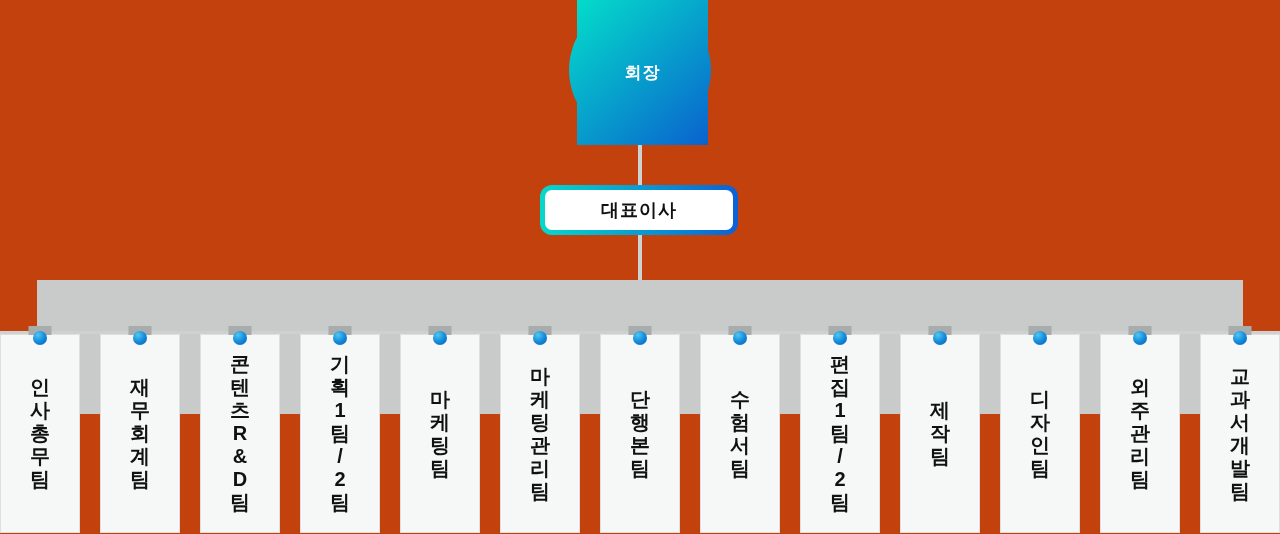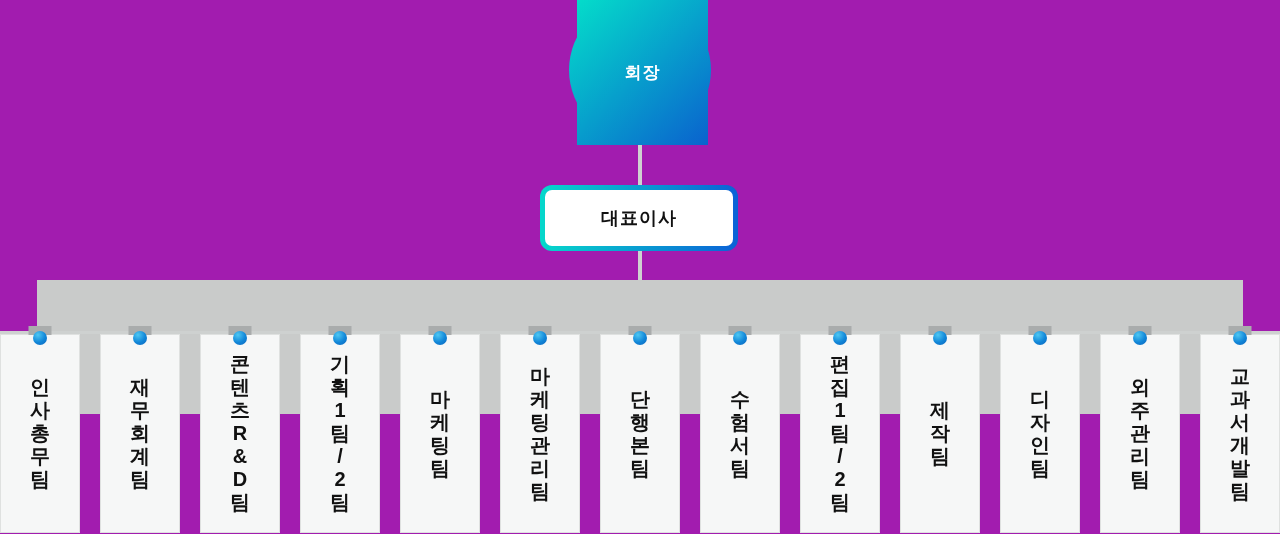--- a/index.html
+++ b/index.html
@@ -1,20 +1,20 @@
 <!DOCTYPE html>
 <html style="--node-gradient-start: #04dcca; --node-gradient-end: #0a62ce; --ceo-border-gradient-start: #06d8cb; --ceo-border-gradient-end: #0b61d7; --connector-band: #c9cbca; --connector-rail: #ced1d0; --connector-tab: #a9acac; --pin-dot-light: #4ec7f2; --pin-dot-dark: #0a63ba; --card-background: #f6f7f7; --card-border: #dfe1e0; --text-dark: #111111; --text-white: #ffffff;"><head>
 <meta charset="utf-8">
 <style>
   html,body{margin:0;padding:0;background:#ffffff;}
   .stage{
     position:relative;
     width:1280px;height:534px;
     overflow:hidden;
-    background:#a21caf;
+    background:#c2410c;
     font-family:"Liberation Sans","DejaVu Sans",sans-serif;
   }
 
   
   .blob-svg{position:absolute;left:565px;top:0;width:150px;height:146px;}
   .chairman-label{
     position:absolute;left:577px;top:0;width:131px;height:145px;
     display:flex;align-items:center;justify-content:center;
     color:var(--text-white,#ffffff);
     font-size:17px;font-weight:700;letter-spacing:1px;
@@ -33,21 +33,21 @@
     z-index:1;
   }
   .band{
     position:absolute;left:37px;top:280px;width:1206px;height:134px;
     background:var(--connector-band,#c9cbca);
     z-index:1;
   }
 
   
   .ceo-box{
-    position:absolute;left:540px;top:185px;width:198px;height:66px;
+    position:absolute;left:540px;top:185px;width:198px;height:50px;
     box-sizing:border-box;
     border:5px solid transparent;border-radius:12px;
     background:
       linear-gradient(#ffffff,#ffffff) padding-box,
       linear-gradient(90deg,var(--ceo-border-gradient-start,#06d8cb),var(--ceo-border-gradient-end,#0b61d7)) border-box;
     display:flex;align-items:center;justify-content:center;
     z-index:4;
   }
   .ceo-label{
     color:var(--text-dark,#111111);

